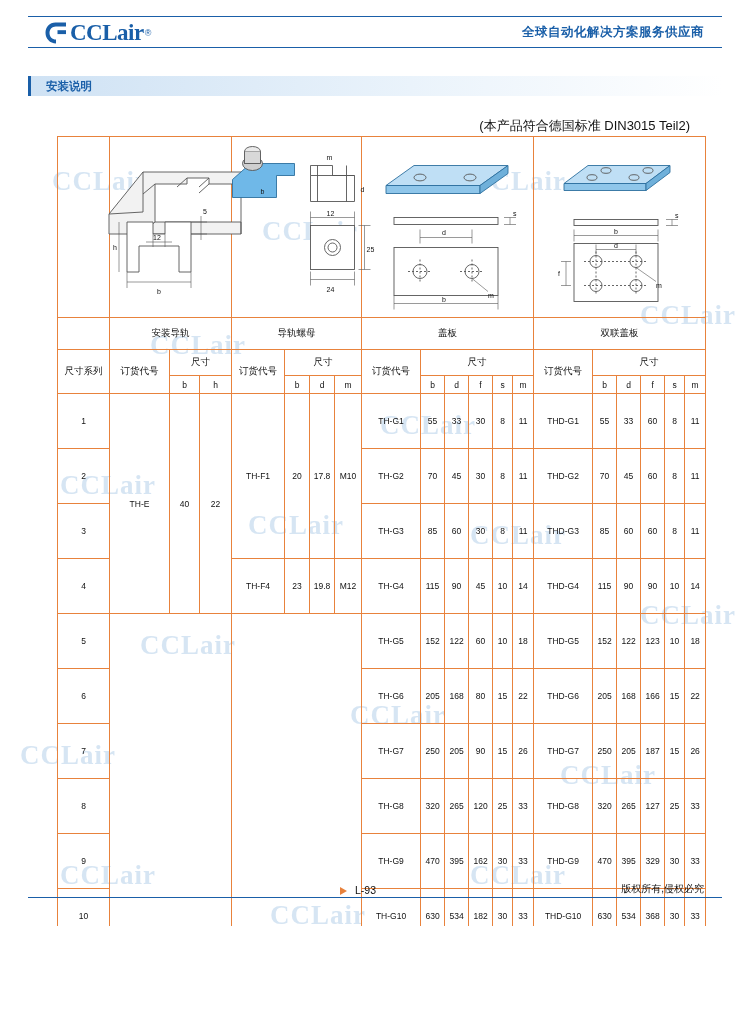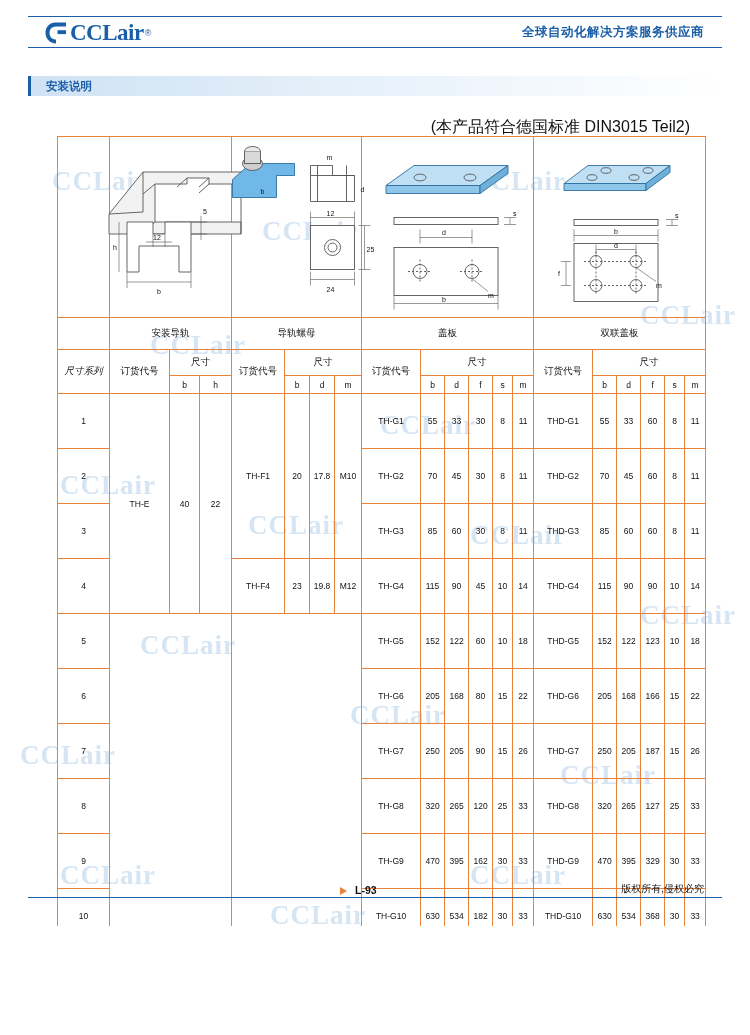--- a/index.html
+++ b/index.html
@@ -79,21 +79,21 @@
     font-size: 11.5px;
     font-weight: bold;
     color: #1a5fa8;
     line-height: 17px;
   }
 
   
   .std-note {
     position: absolute;
     right: 60px; top: 117px;
-    font-size: 16px;
+    font-size: 13px;
     color: #111;
   }
 
   
   .tbl {
     position: absolute;
     left: 57px; top: 136px;
     width: 636px;
     border-collapse: collapse;
     table-layout: fixed;
@@ -108,21 +108,21 @@
     color: #111;
     font-weight: normal;
     background: transparent;
   }
   .tbl .figrow td { height: 180px; }
   .tbl .grouprow td { height: 32px; font-size: 9.5px; }
   .tbl .coderow td { height: 26px; font-size: 9.5px; margin-top: 12px; }
   .tbl .dimrow td { height: 18px; font-size: 8.5px; }
   .tbl .datarow td { height: 55px; font-size: 8.5px; }
 
-  .series-cell { font-size: 9px; font-style: italic; }
+  .series-cell { font-size: 9px; }
   .series-num { font-size: 9.5px; }
 
   
   .fig { position: relative; height: 180px; }
   .fig svg { position: absolute; left: 50%; top: 50%; transform: translate(-50%,-50%); }
 
   
   .wm {
     position: absolute;
     font-family: "Liberation Serif", serif;
@@ -139,21 +139,21 @@
   .footer-line {
     position: absolute;
     left: 28px; bottom: 28px;
     width: 694px;
     border-top: 1.2px solid #1a5fa8;
   }
   .page-no {
     position: absolute;
     left: 355px; bottom: 30px;
     font-size: 10.5px;
-    font-weight: bold;
+    font-weight: normal;
     color: #111;
   }
   .page-arrow {
     position: absolute;
     left: 340px; bottom: 31px;
     width: 0; height: 0;
     border-left: 7px solid #e8823c;
     border-top: 4.5px solid transparent;
     border-bottom: 4.5px solid transparent;
   }

